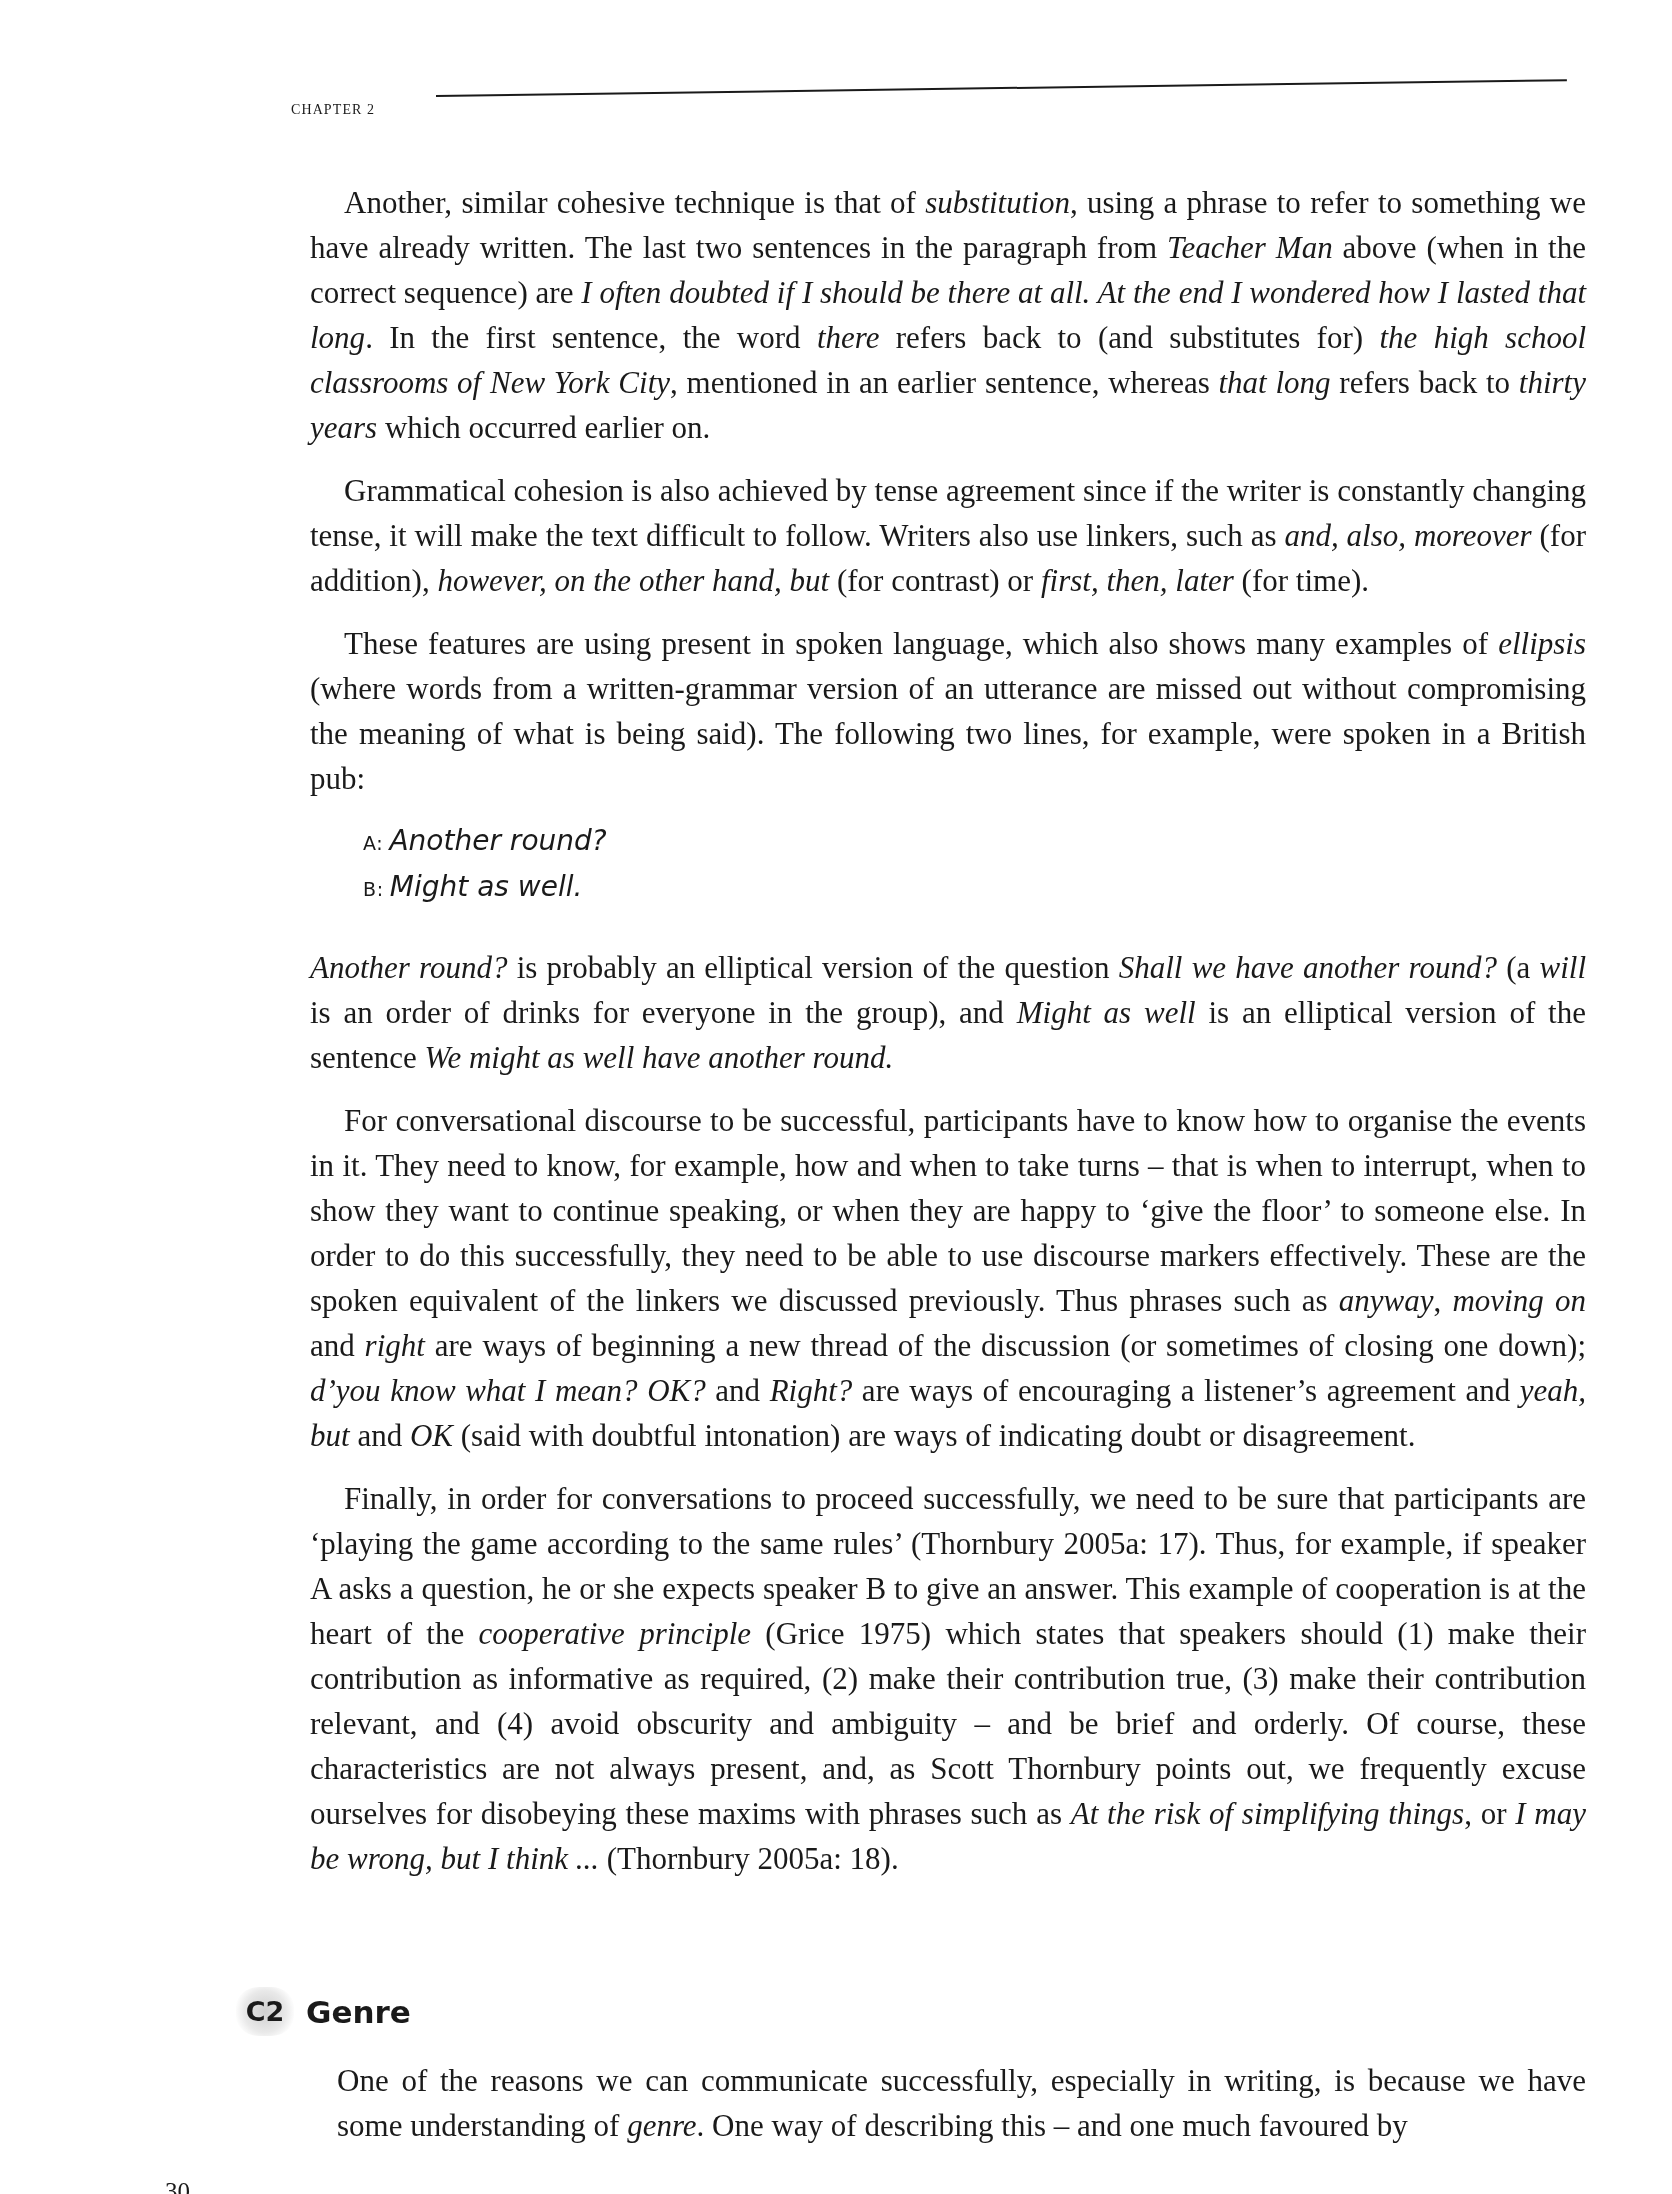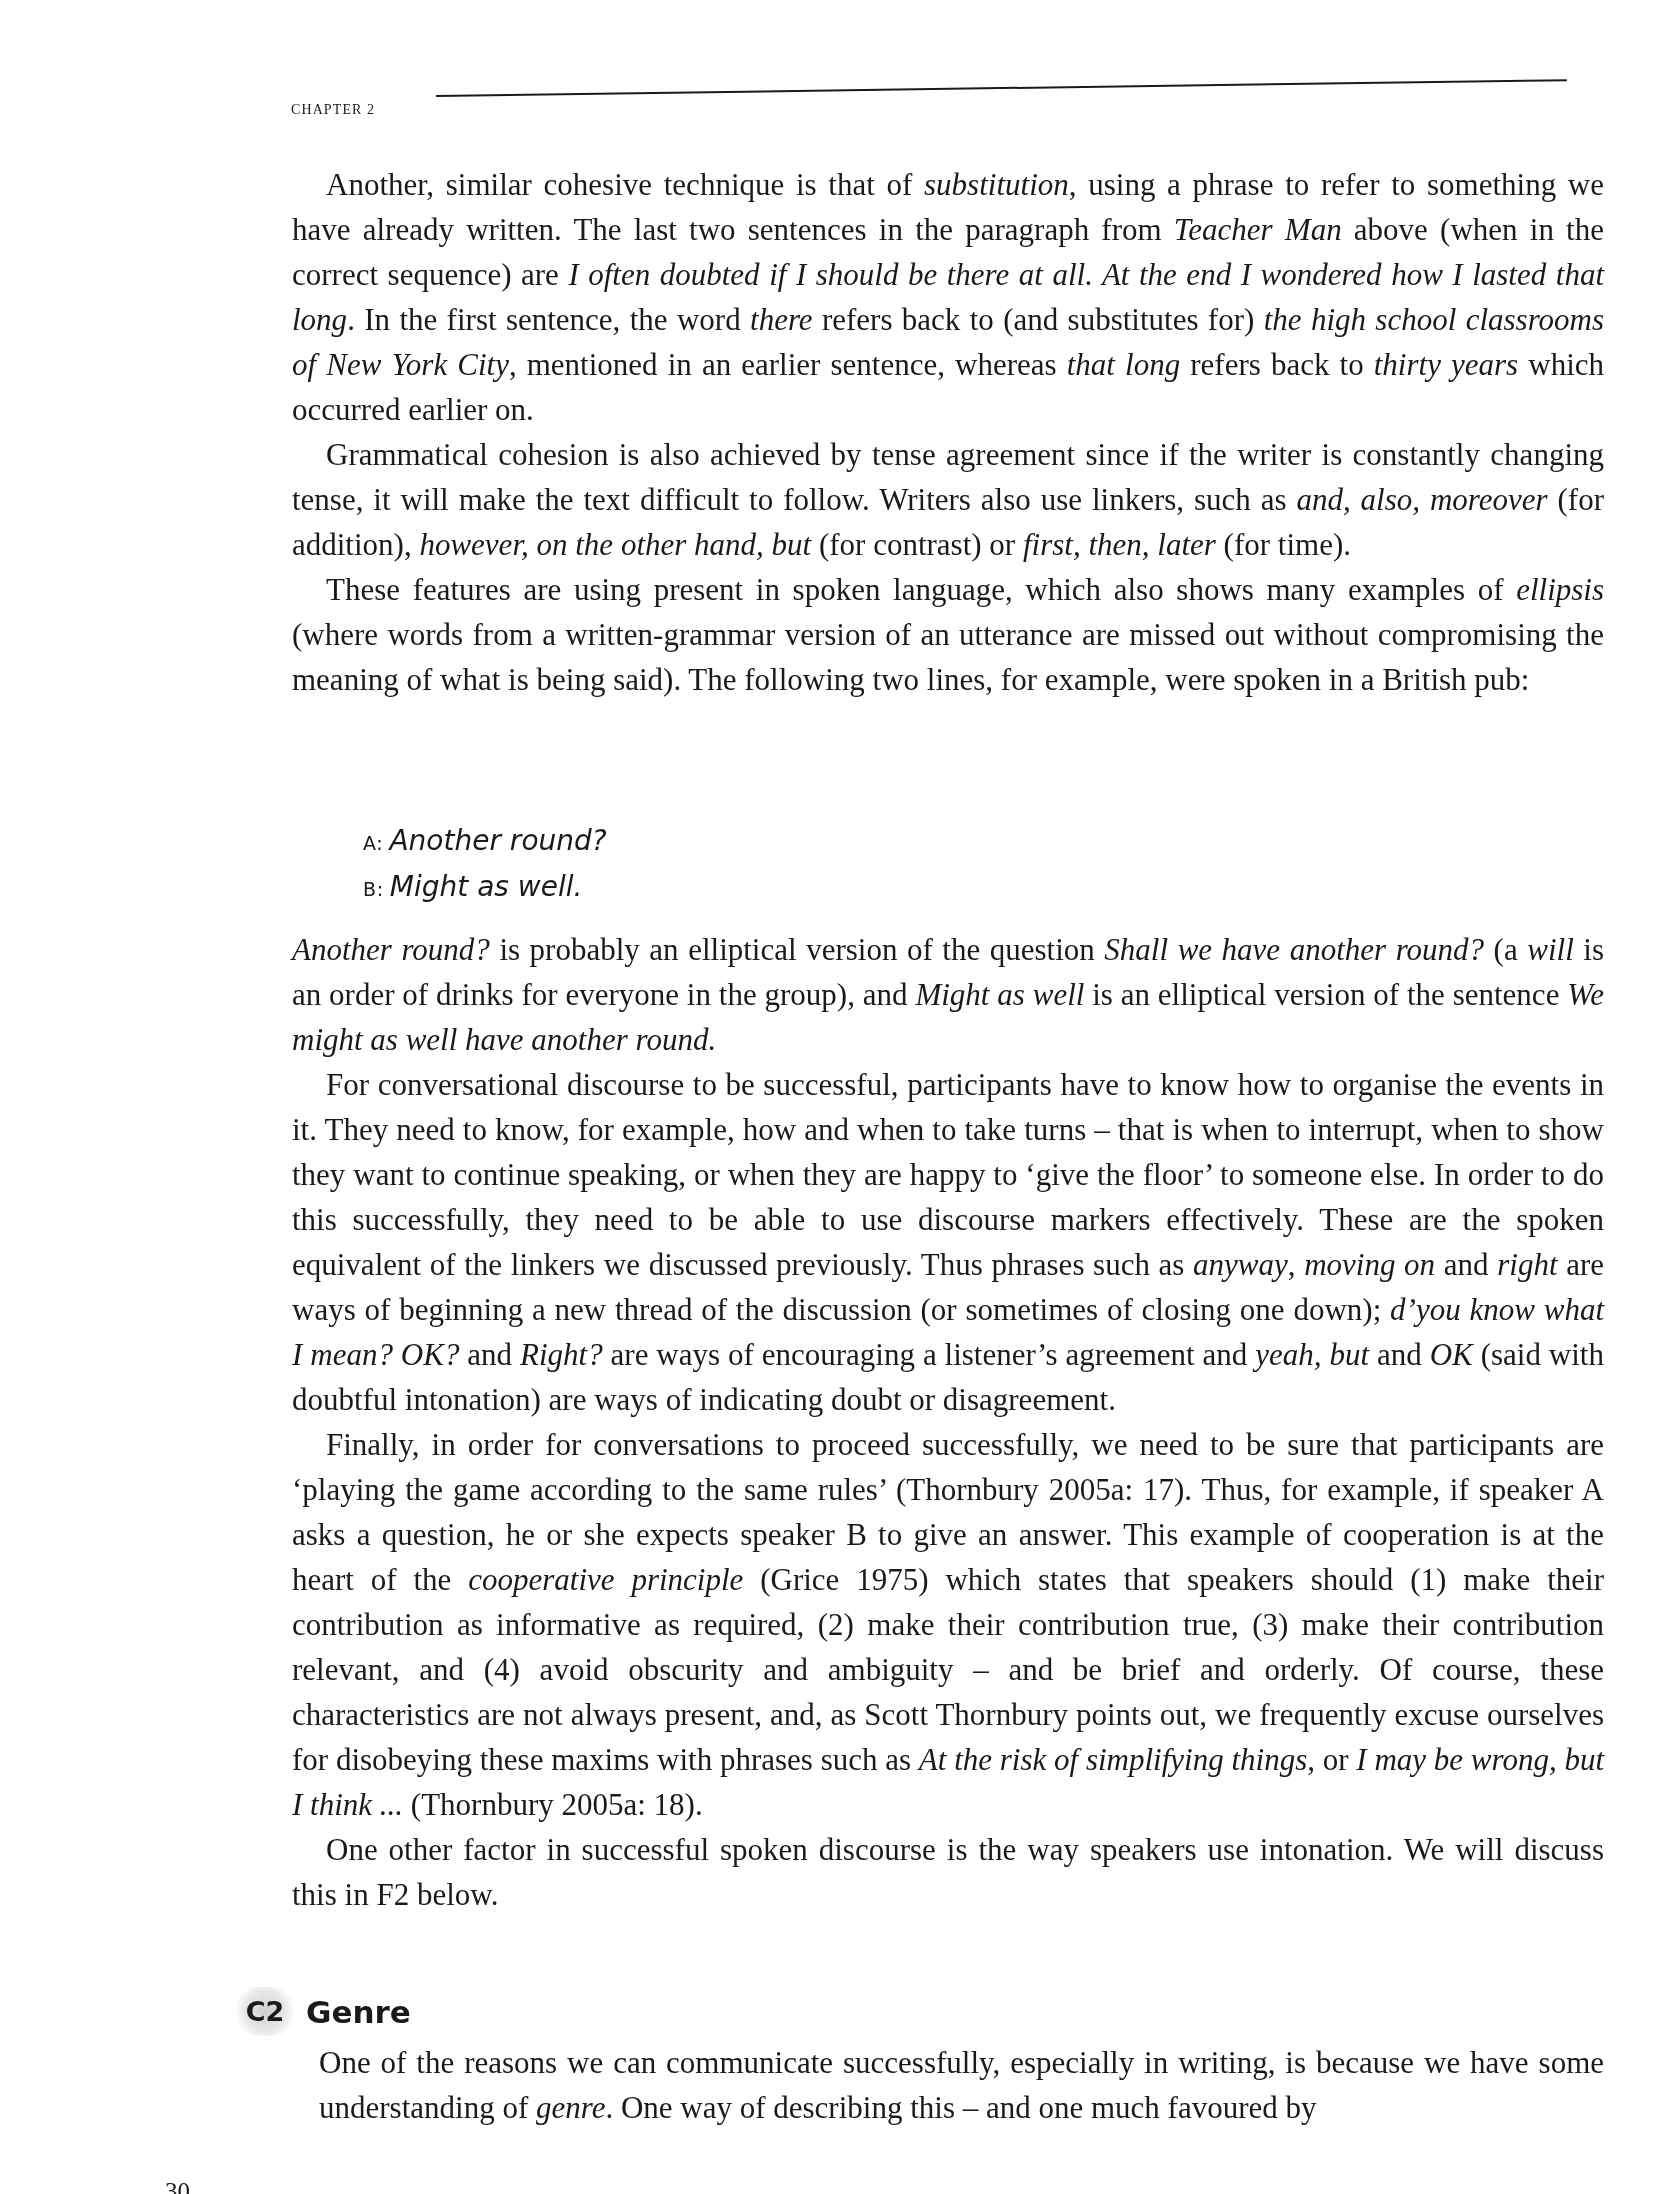--- a/index.html
+++ b/index.html
@@ -15,21 +15,21 @@
   .head-rule {
     position: absolute; left: 436px; top: 95px;
     width: 1131px; height: 2.2px; background: #1a1a1a;
     transform: rotate(-0.8deg); transform-origin: left center;
   }
   .text-block {
     position: absolute; left: 292px; width: 1312px;
     font-size: 31px; line-height: 45px;
     text-align: justify;
   }
-  .text-block p { margin: 0; }
+  .text-block p { margin: 18px; }
   .indent { text-indent: 34px; }
   .dialogue {
     position: absolute; left: 363px; top: 813px;
     font-family: "DejaVu Sans", "Liberation Sans", sans-serif;
     font-size: 28px; line-height: 44px; font-style: italic; margin-top: 6px;
   }
   .spk {
     font-size: 19px; font-style: normal; letter-spacing: 0.7px; margin-right: 6px;
   }
   .section-head {
@@ -67,21 +67,20 @@
 
 <div class="dialogue">
   <div><span class="spk">A:</span><span>Another round?</span></div>
   <div><span class="spk">B:</span><span>Might as well.</span></div>
 </div>
 
 <div class="text-block" style="top:927px;">
   <p><em>Another round?</em><span> is probably an elliptical version of the question </span><em>Shall we have another round?</em><span> (a </span><em>will</em><span> is an order of drinks for everyone in the group), and </span><em>Might as well</em><span> is an elliptical version of the sentence </span><em>We might as well have another round.</em></p>
   <p class="indent"><span>For conversational discourse to be successful, participants have to know how to organise the events in it. They need to know, for example, how and when to take turns – that is when to interrupt, when to show they want to continue speaking, or when they are happy to ‘give the floor’ to someone else. In order to do this successfully, they need to be able to use discourse markers effectively. These are the spoken equivalent of the linkers we discussed previously. Thus phrases such as </span><em>anyway</em><span>, </span><em>moving on</em><span> and </span><em>right</em><span> are ways of beginning a new thread of the discussion (or sometimes of closing one down); </span><em>d’you know what I mean? OK?</em><span> and </span><em>Right?</em><span> are ways of encouraging a listener’s agreement and </span><em>yeah, but</em><span> and </span><em>OK</em><span> (said with doubtful intonation) are ways of indicating doubt or disagreement.</span></p>
   <p class="indent"><span>Finally, in order for conversations to proceed successfully, we need to be sure that participants are ‘playing the game according to the same rules’ (Thornbury 2005a: 17). Thus, for example, if speaker A asks a question, he or she expects speaker B to give an answer. This example of cooperation is at the heart of the </span><em>cooperative principle</em><span> (Grice 1975) which states that speakers should (1) make their contribution as informative as required, (2) make their contribution true, (3) make their contribution relevant, and (4) avoid obscurity and ambiguity – and be brief and orderly. Of course, these characteristics are not always present, and, as Scott Thornbury points out, we frequently excuse ourselves for disobeying these maxims with phrases such as </span><em>At the risk of simplifying things</em><span>, or </span><em>I may be wrong, but I think ...</em><span> (Thornbury 2005a: 18).</span></p>
-  <p class="indent"><span>One other factor in successful spoken discourse is the way speakers use intonation. We will discuss this in F2 below.</span></p>
 </div>
 
 <div class="section-head">
   <div class="badge">C2</div>
   <div class="section-title">Genre</div>
 </div>
 
 <div class="text-block" style="top:2040px; left:319px; width:1285px;">
   <p><span>One of the reasons we can communicate successfully, especially in writing, is because we have some understanding of </span><em>genre</em><span>. One way of describing this – and one much favoured by</span></p>
 </div>

